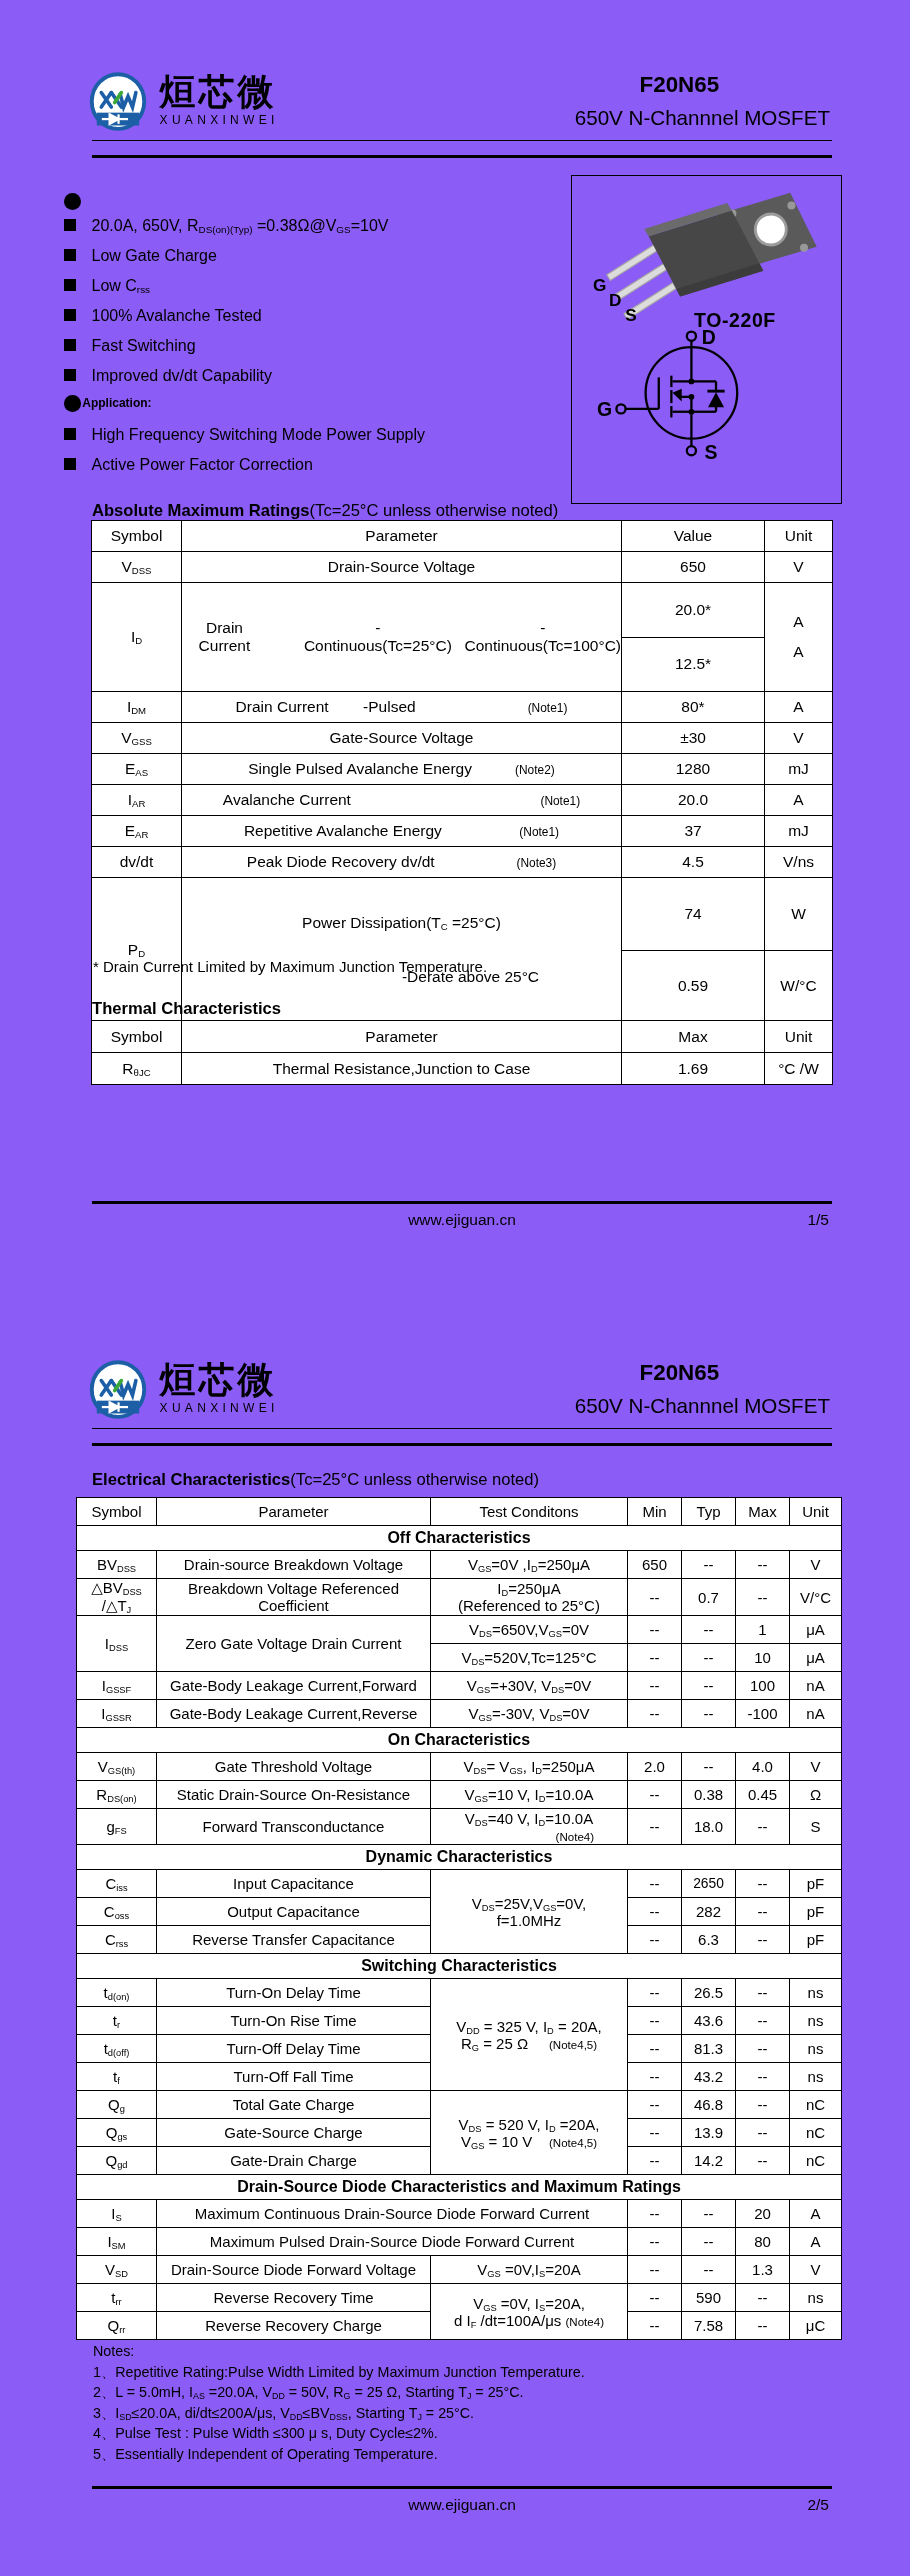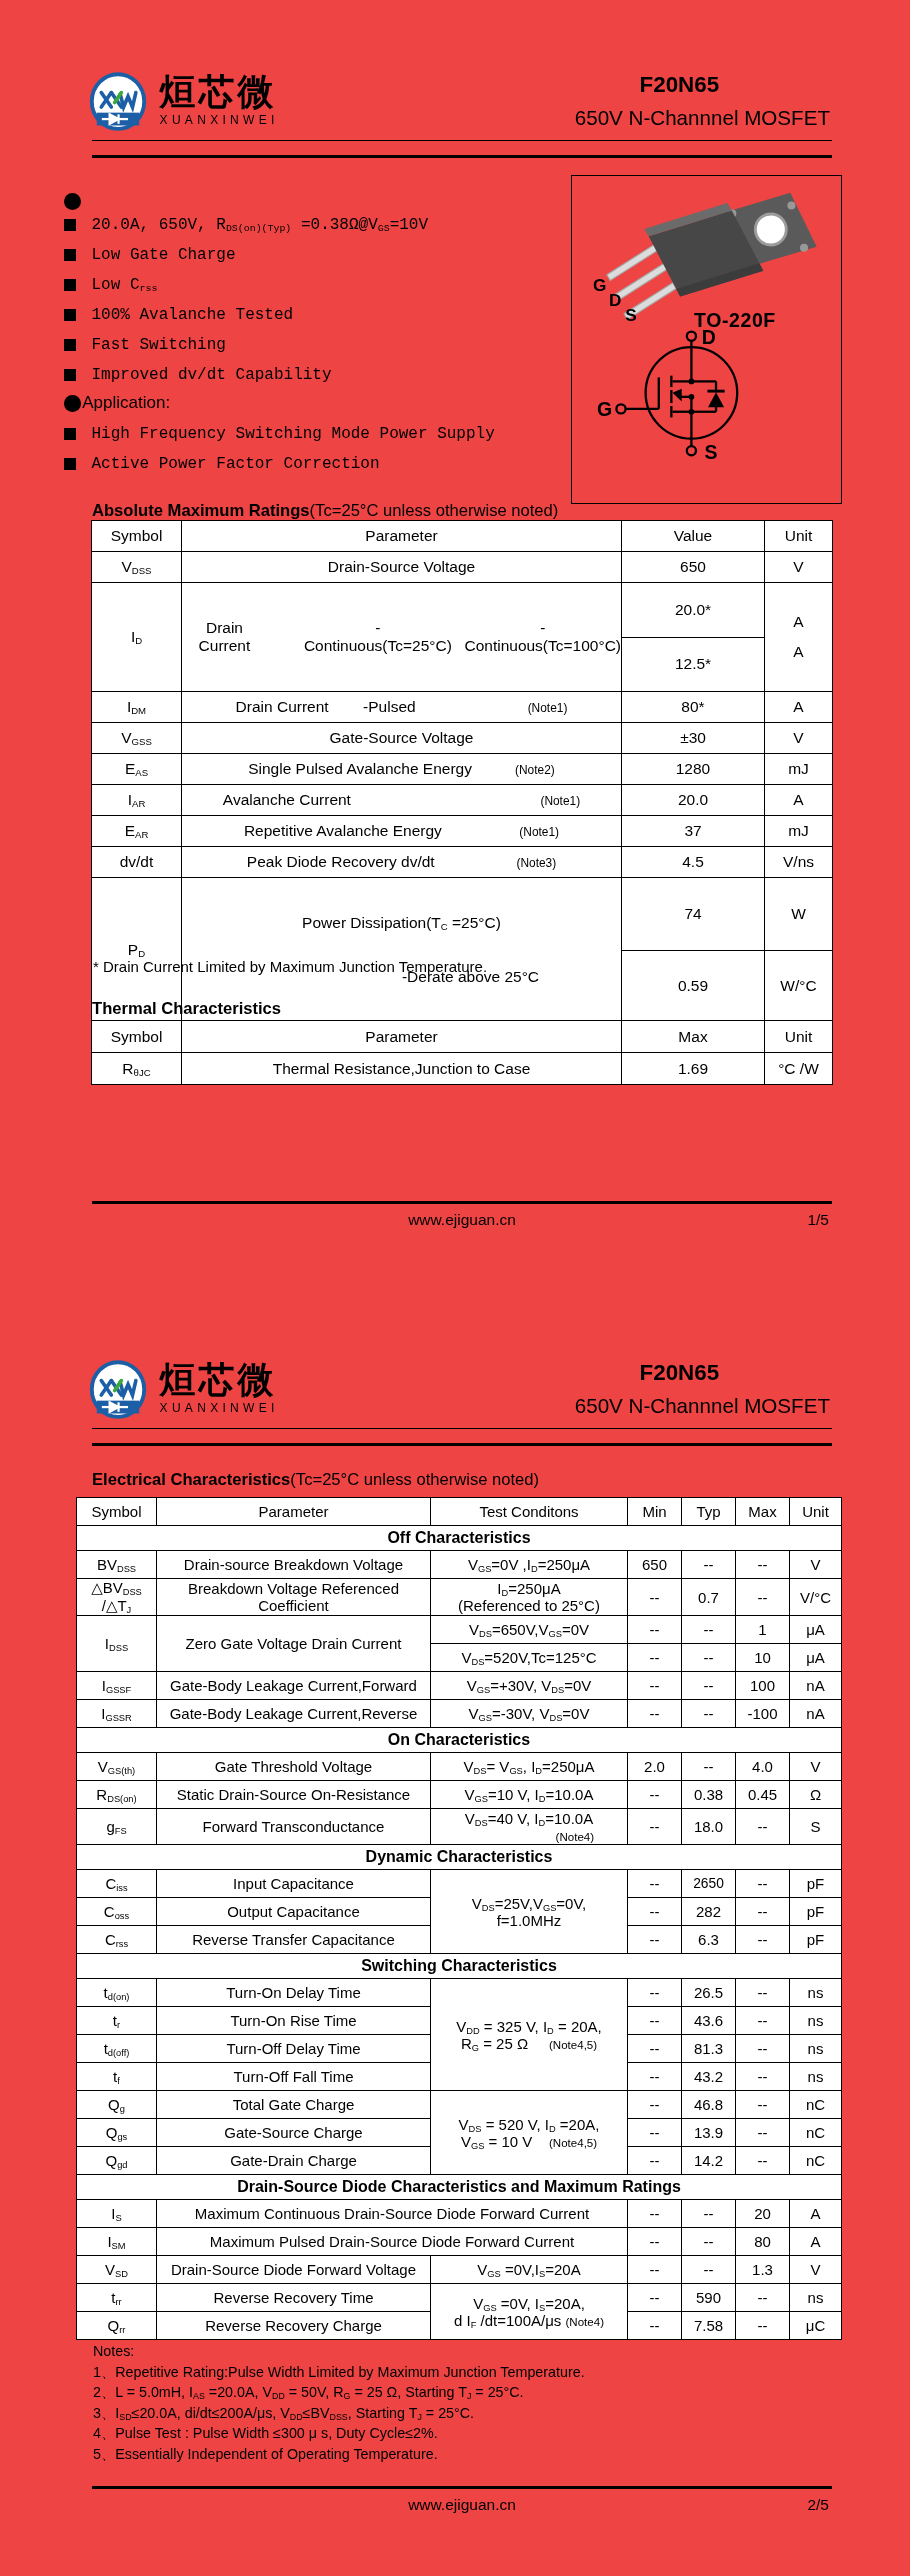--- a/index.html
+++ b/index.html
@@ -1,37 +1,37 @@
 <!DOCTYPE html>
 <html style="font-size:9.2px"><head>
 <meta charset="utf-8">
 <style>
   html,body{margin:0;padding:0;background:#fff;}
   body{width:910px;font-family:"Liberation Sans","DejaVu Sans",sans-serif;color:#000;}
-  .page{position:relative;width:910px;height:1288px;background:#ef4444;overflow:hidden;}
+  .page{position:relative;width:910px;height:1288px;background:#8b5cf6;overflow:hidden;}
   sub{font-size:62%;line-height:0;position:relative;top:0.22em;vertical-align:baseline;}
   .nt{font-size:77%;}
   
   .hdr-logo{position:absolute;left:89px;top:71px;display:flex;align-items:flex-start;}
   .logo-svg{width:58px;height:61px;}
   .logo-txt{margin-left:12.6px;}
   .logo-cn{font-size:36px;font-weight:bold;letter-spacing:2.9px;line-height:41px;white-space:nowrap;}
   .logo-en{font-size:12px;letter-spacing:4.3px;margin-top:1.1px;white-space:nowrap;}
   .hdr-title{position:absolute;right:80px;top:72px;text-align:center;}
   .part{font-size:22.4px;font-weight:bold;padding-right:46px;}
   .subtitle{font-size:20.6px;margin-top:7.5px;white-space:nowrap;}
   .hr1{position:absolute;left:92px;width:740px;height:1.1px;background:#000;top:140px;}
   .hr2{position:absolute;left:92px;width:740px;height:2.9px;background:#000;top:155px;}
   
   .feat{position:absolute;left:64px;top:193px;width:497px;}
   .lead-dot{width:17px;height:17px;border-radius:50%;background:#000;}
-  .fi{display:flex;align-items:flex-start;margin-top:13px;font-size:16px;line-height:17px;font-family:Liberation Mono, monospace;}
+  .fi{display:flex;align-items:flex-start;margin-top:13px;font-size:16px;line-height:17px;}
   .fi.first{margin-top:6.9px;}
   .sq{flex:none;width:12px;height:12px;background:#000;margin:2.3px 15.5px 0 0;}
-  .app-h{display:flex;align-items:center;margin-top:10.3px;font-size:17px;font-weight:normal;line-height:18.4px;}
+  .app-h{display:flex;align-items:center;margin-top:10.3px;font-size:12px;font-weight:bold;line-height:18.4px;}
   .dot2{flex:none;width:16.6px;height:16.6px;border-radius:50%;background:#000;margin-right:1.7px;}
   
   .pkg{position:absolute;left:571px;top:175px;width:271px;height:329px;border:1.7px solid #000;box-sizing:border-box;}
   .pkg3d{position:absolute;left:4.6px;top:3.4px;width:258px;height:152px;}
   .pkg-name{position:absolute;left:122px;top:133px;font-size:19.5px;font-weight:bold;letter-spacing:0.6px;}
   .mos{position:absolute;left:19px;top:151px;width:218px;height:142px;}
   
   .sec-title{position:absolute;left:92px;font-size:16.6px;white-space:nowrap;}
   .sec-title b{font-weight:bold;}
   

